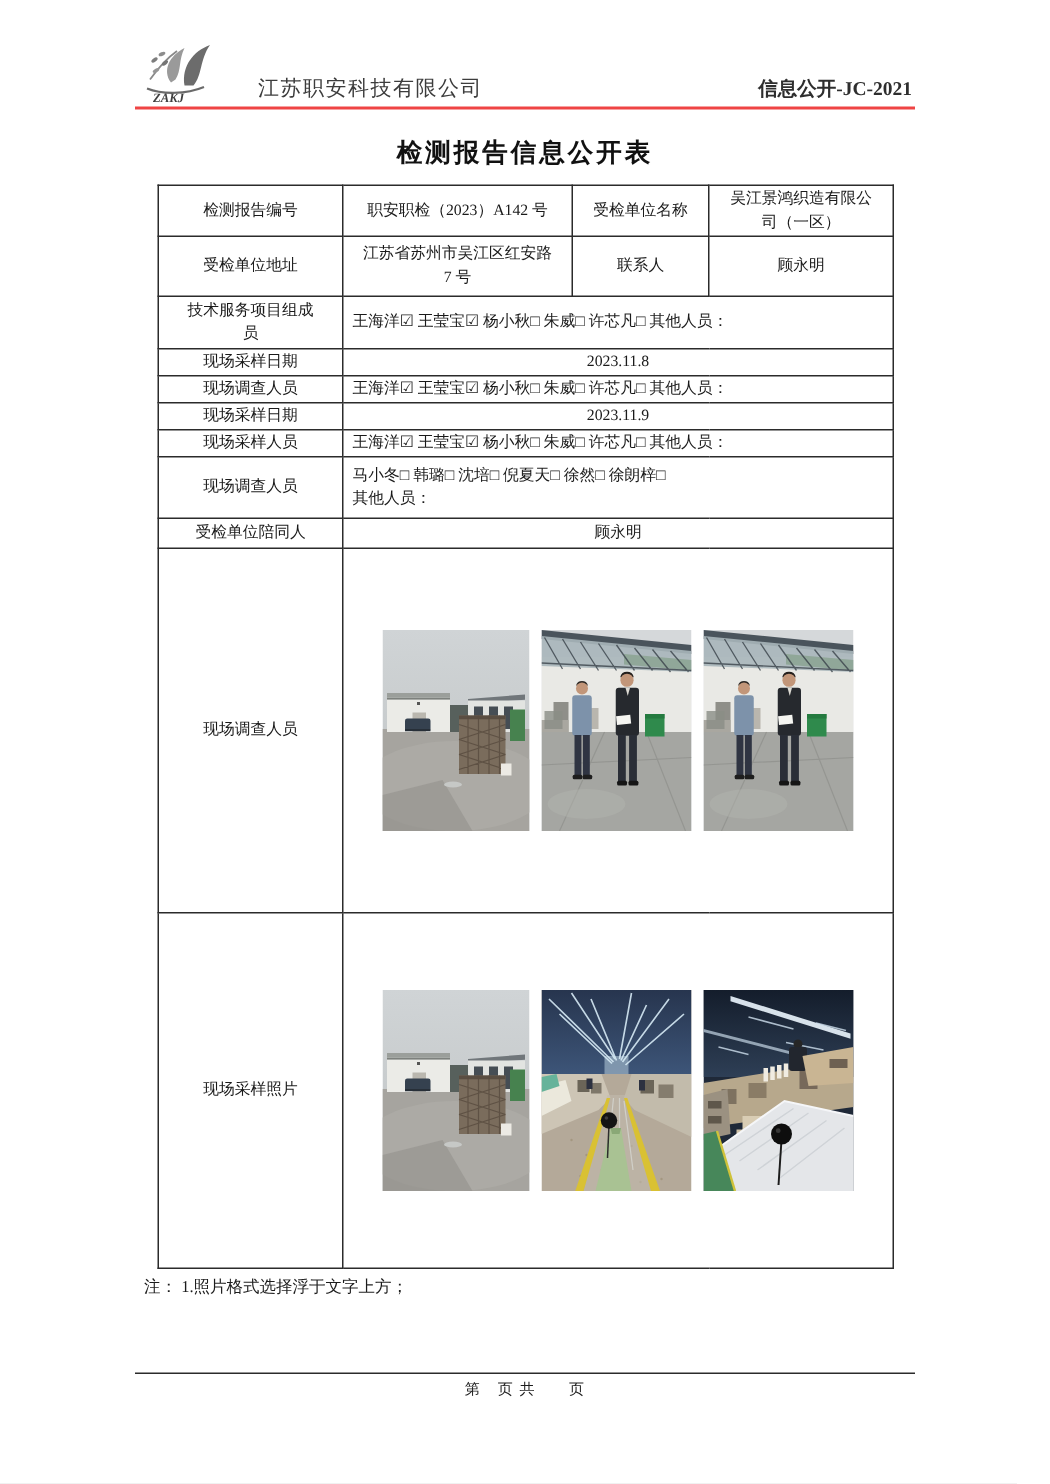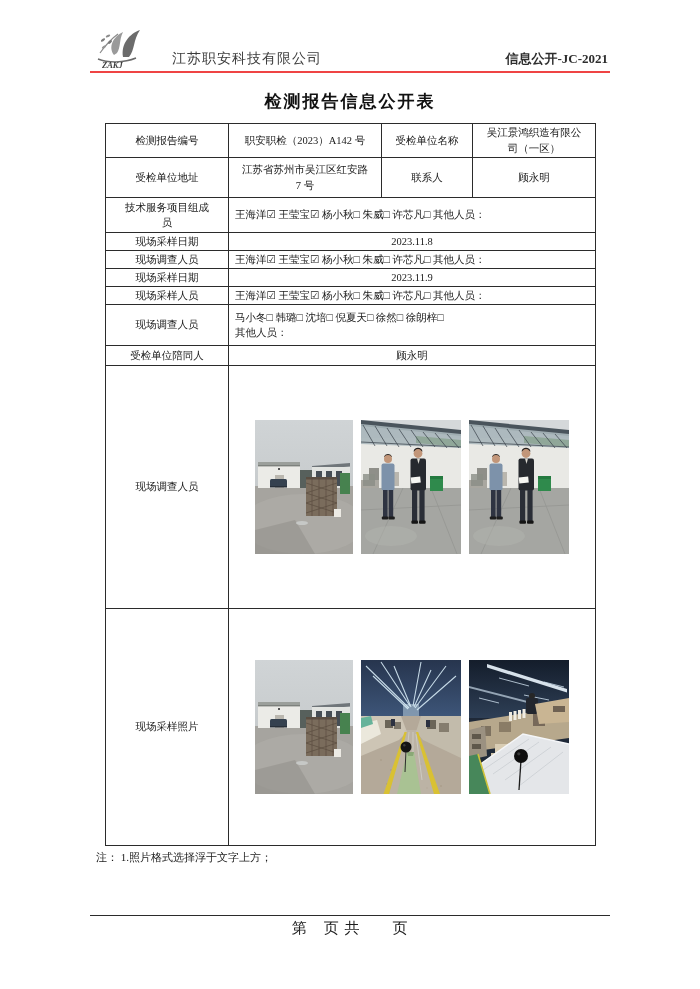--- a/index.html
+++ b/index.html
@@ -27,21 +27,21 @@
   td.val-l{text-align:left;padding-left:8px;}
   td.photo-cell{padding:0;}
   .photo-strip{display:flex;justify-content:center;align-items:center;gap:8px;}
   .photo{flex:0 0 auto;}
   .photo svg{display:block;}
 
   
   .note{position:absolute;left:96px;top:850px;font-size:11px;color:#1c1c1c;}
   .footer-line{position:absolute;left:90px;top:915px;width:520px;border-top:1.5px solid #2b2b2b;}
   .footer-text{position:absolute;left:0;top:919px;width:100%;text-align:center;
-               font-size:15px;color:#1c1c1c;letter-spacing:1px;}
+               font-size:10px;color:#1c1c1c;letter-spacing:1px;}
 </style>
 </head>
 <body>
 
 <svg width="0" height="0" style="position:absolute" aria-hidden="true">
   <defs>
     <linearGradient id="gSky" x1="0" y1="0" x2="0" y2="1">
       <stop offset="0" stop-color="#d0d4d6"></stop>
         <stop offset="1" stop-color="#bfc3c4"></stop>
     </linearGradient>

